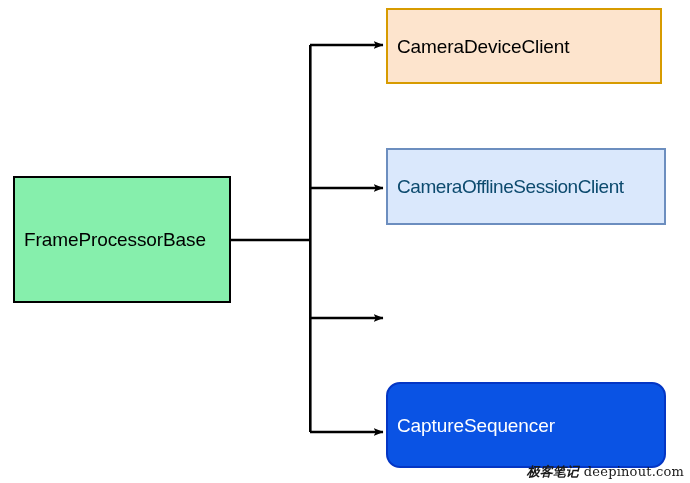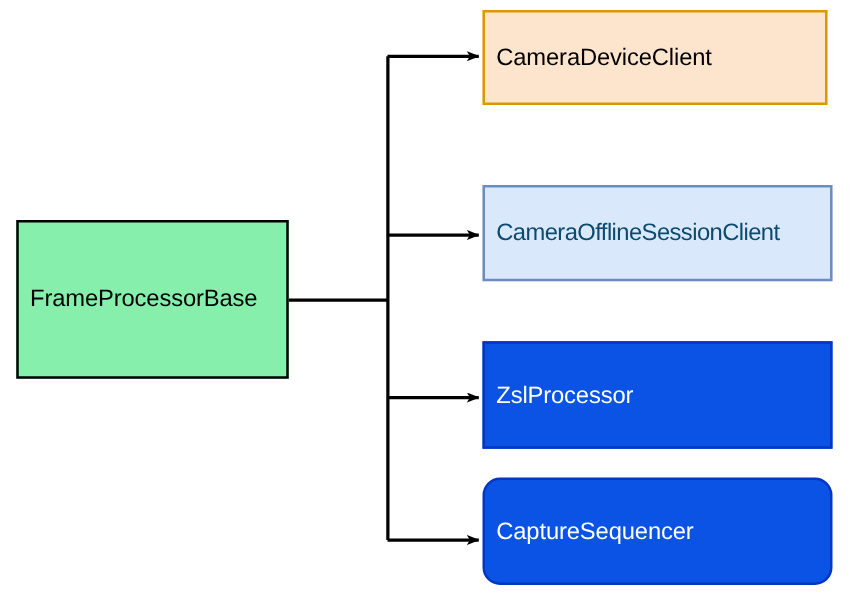--- a/index.html
+++ b/index.html
@@ -145,22 +145,23 @@
   </div>
 
   <div class="node node-orange">
     <span class="label">CameraDeviceClient</span>
   </div>
 
   <div class="node node-lightblue">
     <span class="label">CameraOfflineSessionClient</span>
   </div>
 
-  <div class="node node-blue node-blue-1">
-    <span class="label">ZslProcessor</span>
-  </div>
 
   <div class="node node-blue node-blue-2">
     <span class="label">CaptureSequencer</span>
   </div>
 
+  <div class="watermark">
+    <span class="wm-cn">极客笔记</span>
+    <span class="wm-en">deepinout.com</span>
+  </div>
 
 </div>
 
 </body></html>

